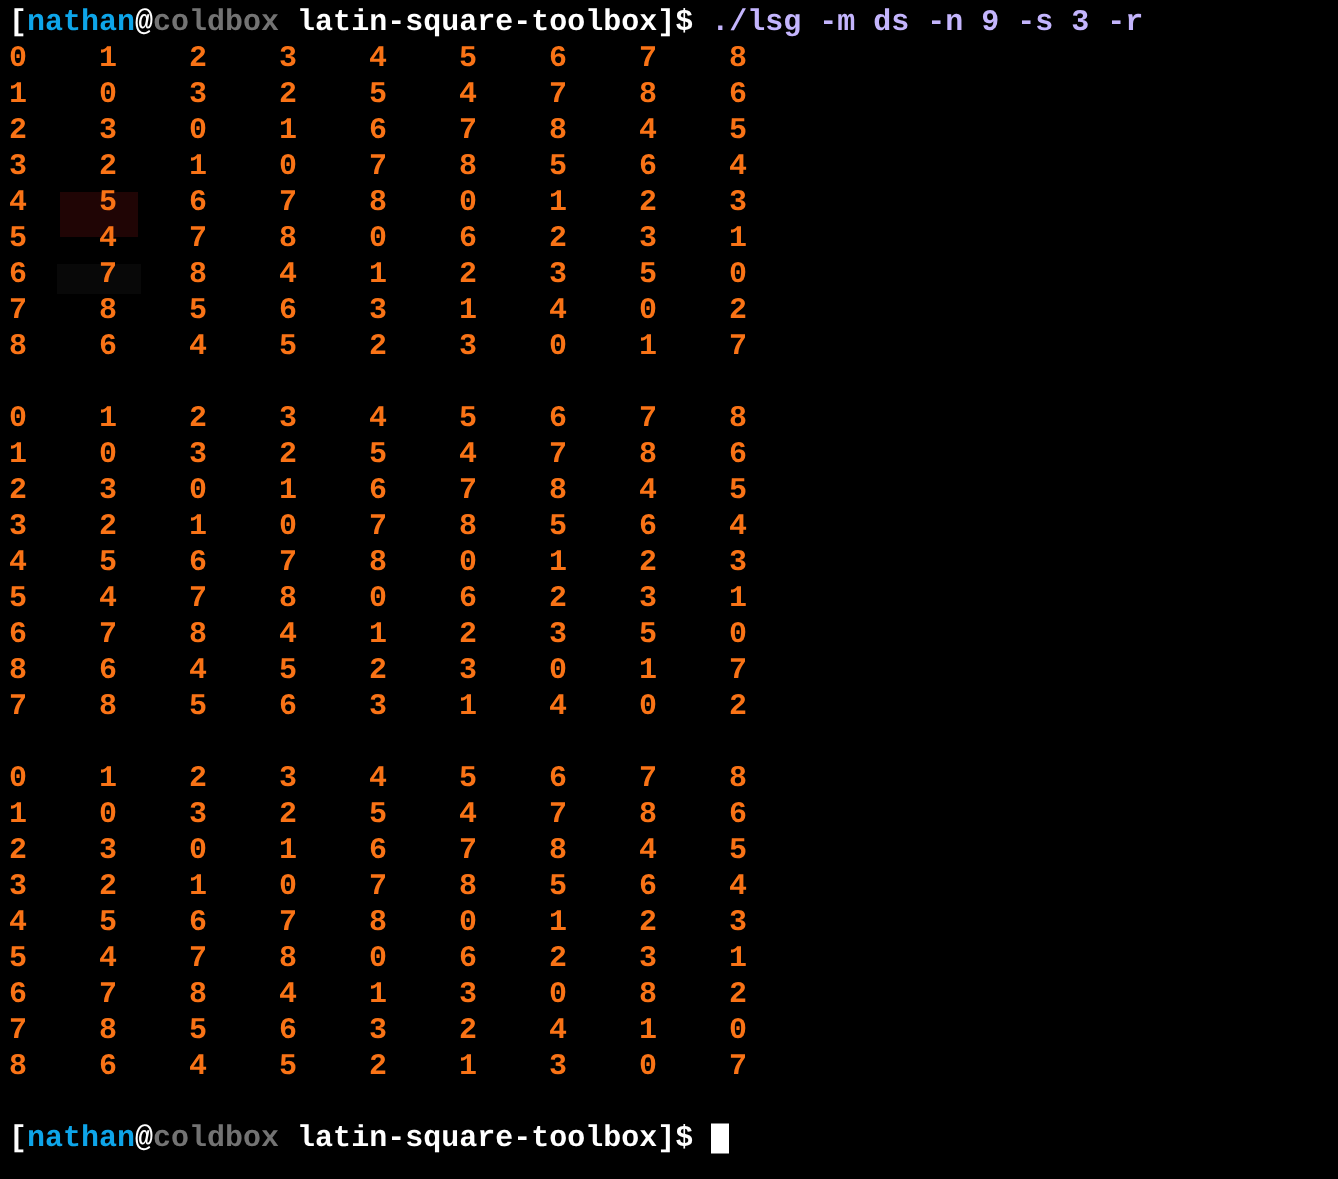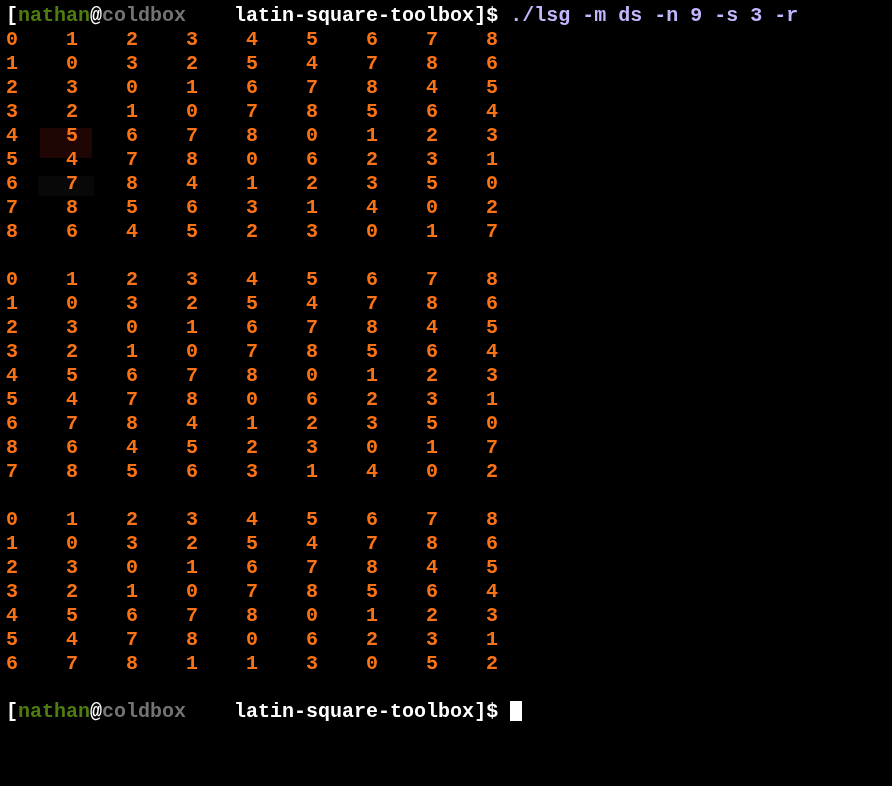--- a/index.html
+++ b/index.html
@@ -16,31 +16,30 @@
       color: #ffffff;
       padding: 4px 6px;
       overflow: hidden;
       line-height: 24px;
       font-weight: bold;
     }
     .prompt-bracket {
       color: #ffffff;
     }
     .prompt-user {
-      color: #4d7c0f;
+      color: #0ea5e9;
     }
     .prompt-at {
       color: #ffffff;
     }
     .prompt-host {
       color: #737373;
     }
     .prompt-path {
       color: #ffffff;
-      margin-left: 36px;
     }
     .prompt-dollar {
       color: #ffffff;
     }
     .command {
       color: #c4b5fd;
     }
     .output-row {
       white-space: pre;
       color: #f97316;
@@ -106,17 +105,19 @@
     <div class="output-row">6    7    8    4    1    2    3    5    0</div>
     <div class="output-row">8    6    4    5    2    3    0    1    7</div>
     <div class="output-row">7    8    5    6    3    1    4    0    2</div>
     <div class="blank-line"></div>
     <div class="output-row">0    1    2    3    4    5    6    7    8</div>
     <div class="output-row">1    0    3    2    5    4    7    8    6</div>
     <div class="output-row">2    3    0    1    6    7    8    4    5</div>
     <div class="output-row">3    2    1    0    7    8    5    6    4</div>
     <div class="output-row">4    5    6    7    8    0    1    2    3</div>
     <div class="output-row">5    4    7    8    0    6    2    3    1</div>
-    <div class="output-row">6    7    8    1    1    3    0    5    2</div>
+    <div class="output-row">6    7    8    4    1    3    0    8    2</div>
+    <div class="output-row">7    8    5    6    3    2    4    1    0</div>
+    <div class="output-row">8    6    4    5    2    1    3    0    7</div>
     <div class="blank-line"></div>
   </div>
 
 <div class="prompt-line"><span class="prompt-bracket">[</span><span class="prompt-user">nathan</span><span class="prompt-at">@</span><span class="prompt-host">coldbox</span><span> </span><span class="prompt-path">latin-square-toolbox</span><span class="prompt-bracket">]</span><span class="prompt-dollar">$ </span><span class="cursor"></span></div>
 
 </body></html>

